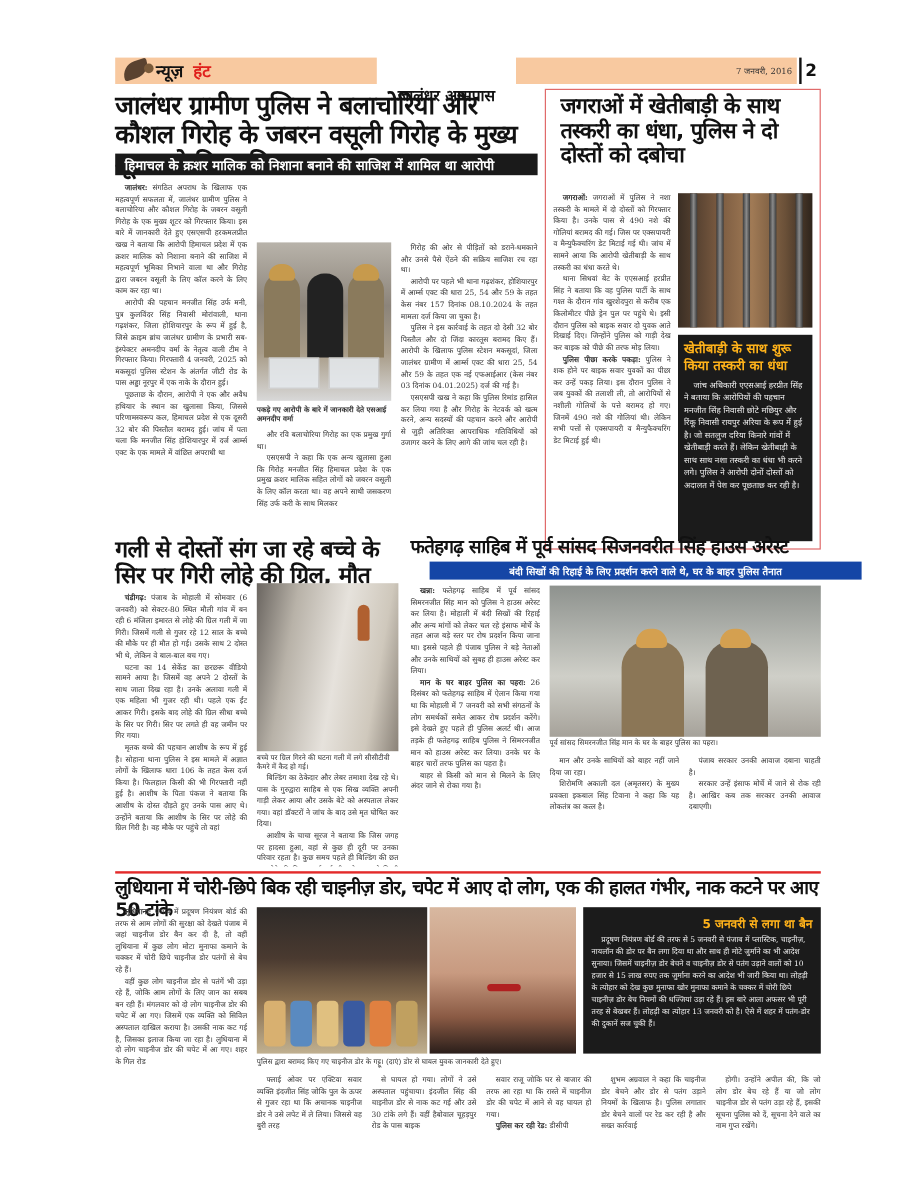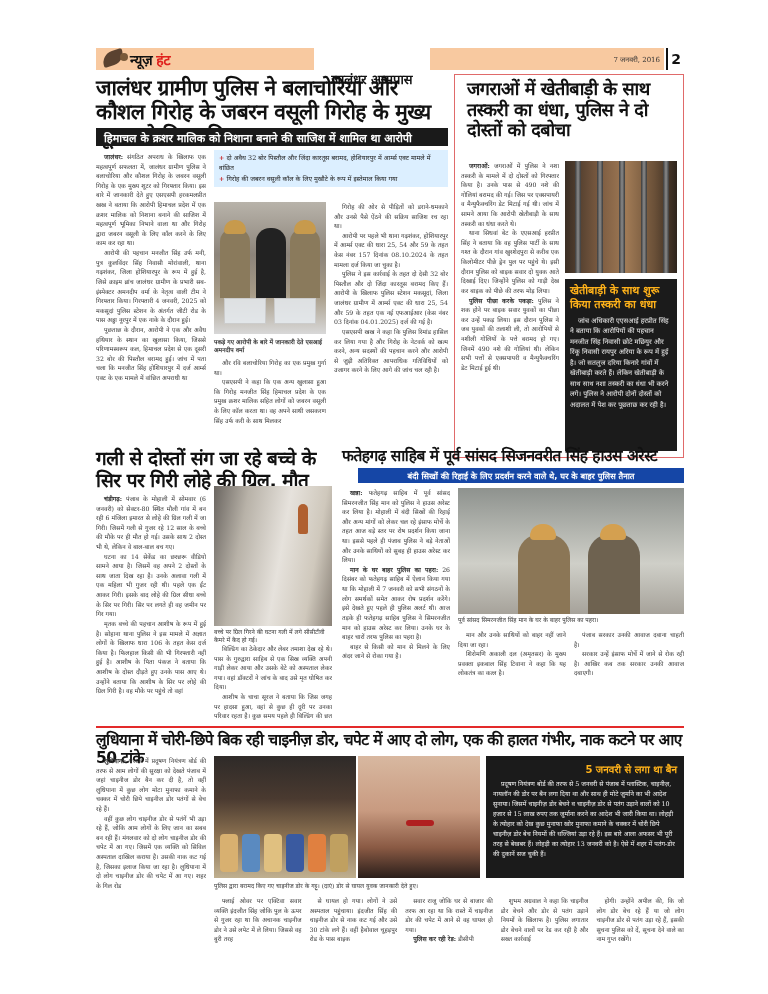--- a/index.html
+++ b/index.html
@@ -6,21 +6,21 @@
   html, body { width: 768px; height: 994px; background: #ffffff; overflow: hidden; }
   body { font-family: "DejaVu Serif", serif; color: #222; position: relative; }
   .page { position: absolute; left: 96px; top: 40px; width: 588px; height: 920px; }
 
   
   .masthead { position: absolute; left: 0; top: 8px; width: 588px; height: 22px; display: flex; align-items: stretch; }
   .mast-left { width: 218px; background: #f8c9a0; display: flex; align-items: center; padding-left: 4px; }
   .logo-bird { width: 28px; height: 20px; position: relative; margin-right: 2px; }
   .logo-bird .wing { position: absolute; left: 2px; top: 2px; width: 22px; height: 14px; background: #5a4230; border-radius: 12px 2px 12px 2px; transform: rotate(-18deg); }
   .logo-bird .head { position: absolute; right: 0; top: 4px; width: 8px; height: 8px; background: #7a5a3a; border-radius: 50%; }
-  .logo-text { font-family: Liberation Serif, serif; font-weight: bold; font-size: 14px; color: #111; }
+  .logo-text { font-family: Liberation Mono, monospace; font-weight: bold; font-size: 14px; color: #111; }
   .logo-text .red { color: #e0201c; }
   .mast-center { width: 116px; display: flex; align-items: center; justify-content: center; font-family: "DejaVu Sans", sans-serif; font-weight: bold; font-size: 13px; color: #111; background: #fff; margin-top: 31px; }
   .mast-right { flex: 1; background: #f8c9a0; display: flex; align-items: center; justify-content: flex-end; padding-right: 4px; font-size: 7px; color: #333; }
   .page-num { width: 18px; background: #fff; display: flex; align-items: center; justify-content: center; font-family: "DejaVu Sans", sans-serif; font-weight: bold; font-size: 14px; color: #111; border-left: 2px solid #111; margin-left: 2px; }
 
   .headline { font-family: "DejaVu Sans", sans-serif; font-weight: bold; color: #111; line-height: 1.15; letter-spacing: -0.5px; }
   .col-text { font-size: 6.2px; line-height: 1.55; color: #333; text-align: justify; }
   .col-text p { text-indent: 8px; }
   .col-text .dateline { font-weight: bold; }
   .photo { background: #9a9086; position: absolute; overflow: hidden; }
@@ -53,21 +53,21 @@
   
   .s3-head { position: absolute; left: 0; top: 408px; width: 236px; font-size: 19px; }
   .s3-col1 { position: absolute; left: 0; top: 454px; width: 110px; height: 226px; overflow: hidden; }
   .s3-photo { left: 118px; top: 446px; width: 118px; height: 140px; background: linear-gradient(100deg,#6a6560 0%,#b8b2a8 25%,#e6e2dc 55%,#cfc8bc 80%,#8a8278 100%); }
   .s3-photo .fig { position: absolute; right: 24px; top: 18px; width: 10px; height: 30px; background: #b06030; border-radius: 5px 5px 2px 2px; }
   .s3-caption { left: 118px; top: 588px; width: 118px; }
   .s3-col2 { position: absolute; left: 118px; top: 604px; width: 118px; height: 78px; overflow: hidden; }
 
   
   .s4-head { position: absolute; left: 246px; top: 408px; width: 342px; font-size: 15.5px; }
-  .s4-banner { position: absolute; left: 262px; top: 428px; width: 326px; height: 15px; background: #1546a6; color: #fff; font-family: "DejaVu Sans", sans-serif; font-weight: bold; font-size: 8.2px; display: flex; align-items: center; justify-content: center; }
+  .s4-banner { position: absolute; left: 262px; top: 428px; width: 360px; height: 15px; background: #1546a6; color: #fff; font-family: "DejaVu Sans", sans-serif; font-weight: bold; font-size: 8.2px; display: flex; align-items: center; justify-content: center; }
   .s4-col1 { position: absolute; left: 246px; top: 448px; width: 108px; height: 234px; overflow: hidden; }
   .s4-photo { left: 362px; top: 448px; width: 226px; height: 126px; background: linear-gradient(180deg,#8e928e 0%,#b4b6b0 35%,#cfcfc8 60%,#a6a29a 100%); }
   .s4-photo .officer { position: absolute; bottom: 0; width: 52px; height: 80px; background: #8b7656; border-radius: 22px 22px 0 0; }
   .s4-photo .tur { position: absolute; width: 26px; height: 16px; background: #d4a050; border-radius: 12px 12px 4px 4px; }
   .s4-caption { left: 362px; top: 576px; width: 226px; }
   .s4-col2 { position: absolute; left: 362px; top: 590px; width: 108px; height: 90px; overflow: hidden; }
   .s4-col3 { position: absolute; left: 478px; top: 590px; width: 110px; height: 90px; overflow: hidden; }
 
   .redrule { position: absolute; left: 0; top: 686px; width: 588px; height: 2px; background: #e32a2a; }
 
@@ -106,24 +106,20 @@
     <div class="page-num">2</div>
   </div>
 
   <div class="headline s1-head">जालंधर ग्रामीण पुलिस ने बलाचोरिया और कौशल गिरोह के जबरन वसूली गिरोह के मुख्य शूटर को किया गिरफ्तार</div>
   <div class="s1-banner">हिमाचल के क्रशर मालिक को निशाना बनाने की साजिश में शामिल था आरोपी</div>
   <div class="col-text s1-col1">
     <p><span class="dateline">जालंधर:</span> <span>संगठित अपराध के खिलाफ एक महत्वपूर्ण सफलता में, जालंधर ग्रामीण पुलिस ने बलाचोरिया और कौशल गिरोह के जबरन वसूली गिरोह के एक मुख्य शूटर को गिरफ्तार किया। इस बारे में जानकारी देते हुए एसएसपी हरकमलप्रीत खख ने बताया कि आरोपी हिमाचल प्रदेश में एक क्रशर मालिक को निशाना बनाने की साजिश में महत्वपूर्ण भूमिका निभाने वाला था और गिरोह द्वारा जबरन वसूली के लिए कॉल करने के लिए काम कर रहा था।</span></p>
     <p>आरोपी की पहचान मनजीत सिंह उर्फ मनी, पुत्र कुलविंदर सिंह निवासी मोरांवाली, थाना गढ़शंकर, जिला होशियारपुर के रूप में हुई है, जिसे क्राइम ब्रांच जालंधर ग्रामीण के प्रभारी सब-इंस्पेक्टर अमनदीप वर्मा के नेतृत्व वाली टीम ने गिरफ्तार किया। गिरफ्तारी 4 जनवरी, 2025 को मकसूदां पुलिस स्टेशन के अंतर्गत जीटी रोड के पास अड्डा नूरपुर में एक नाके के दौरान हुई।</p>
     <p>पूछताछ के दौरान, आरोपी ने एक और अवैध हथियार के स्थान का खुलासा किया, जिससे परिणामस्वरूप कल, हिमाचल प्रदेश से एक दूसरी 32 बोर की पिस्तौल बरामद हुई। जांच में पता चला कि मनजीत सिंह होशियारपुर में दर्ज आर्म्स एक्ट के एक मामले में वांछित अपराधी था</p>
   </div>
-  <div class="s1-highlights">
-    <div class="hl">दो अवैध 32 बोर पिस्तौल और जिंदा कारतूस बरामद, होशियारपुर में आर्म्स एक्ट मामले में वांछित</div>
-    <div class="hl">गिरोह की जबरन वसूली कॉल के लिए मुखौटे के रूप में इस्तेमाल किया गया</div>
-  </div>
   <div class="photo s1-photo">
     <div class="fig" style="left:6px;"></div>
       <div class="turban" style="left:10px;bottom:100px;"></div>
     <div class="fig" style="left:42px;background:#222;"></div>
     <div class="fig" style="left:76px;"></div>
       <div class="turban" style="left:80px;bottom:100px;"></div>
     <div class="box" style="left:10px;"></div>
       <div class="box" style="left:60px;"></div>
   </div>
   <div class="caption s1-caption">पकड़े गए आरोपी के बारे में जानकारी देते एसआई अमनदीप वर्मा</div>

